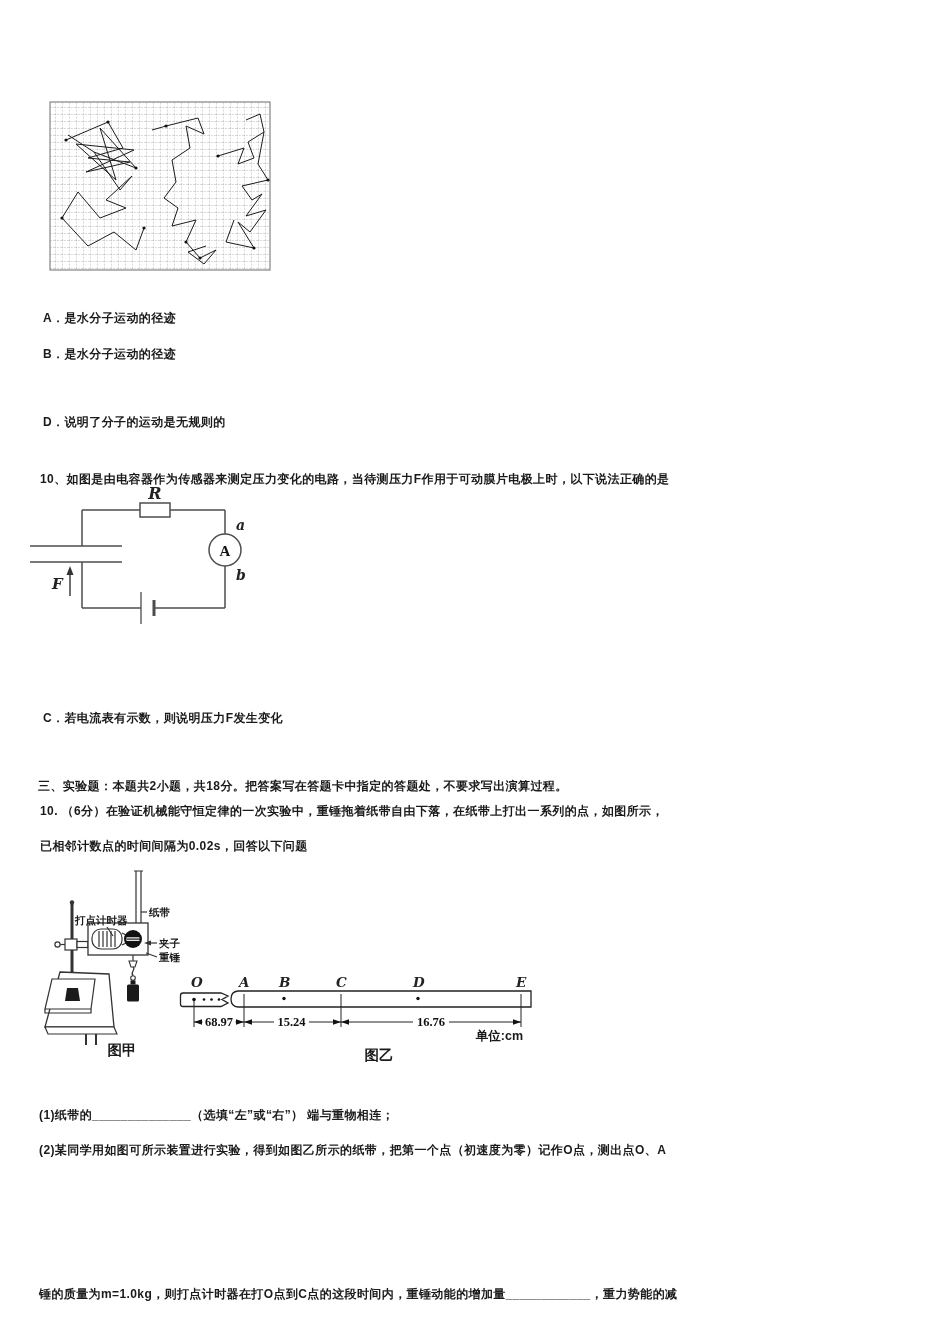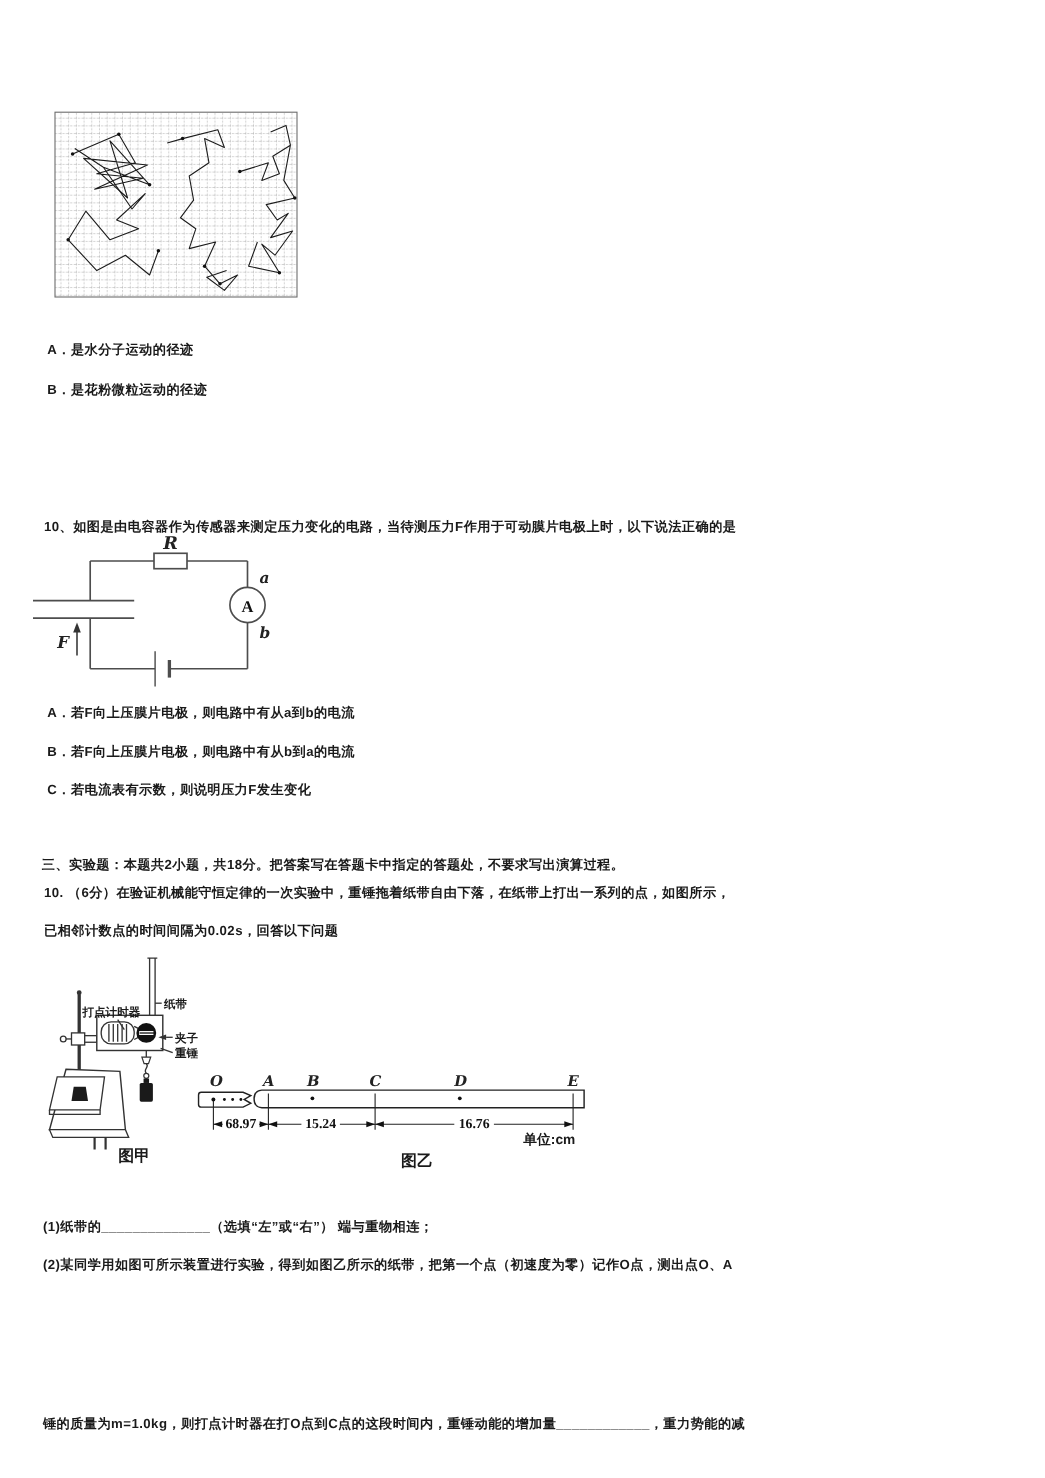--- a/index.html
+++ b/index.html
@@ -45,21 +45,22 @@
         <circle cx="118" cy="26" r="1.6"></circle>
       <circle cx="152" cy="158" r="1.6"></circle>
         <circle cx="170" cy="56" r="1.6"></circle>
         <circle cx="220" cy="80" r="1.6"></circle>
       <circle cx="206" cy="148" r="1.6"></circle>
         <circle cx="138" cy="142" r="1.6"></circle>
     </g>
   </svg>
 
   <div class="t opt" style="top:306px">A．是水分子运动的径迹</div>
-  <div class="t opt" style="top:342px">B．是花粉微粒运动的径迹</div>
+  <div class="t opt" style="top:342px">B．是水分子运动的径迹</div>
+  <div class="t opt" style="top:410px">D．说明了分子的运动是无规则的</div>
 
   <div class="t" style="top:467px">10、如图是由电容器作为传感器来测定压力变化的电路，当待测压力F作用于可动膜片电极上时，以下说法正确的是</div>
 
   <svg style="left:30px;top:488px" width="245" height="150" viewBox="0 0 245 150">
 
     <path class="wire" d="M52,22 H110 M140,22 H195"></path>
     <rect x="110" y="15" width="30" height="14" fill="#fff" stroke="#4d4d4d" stroke-width="1.5"></rect>
     <text class="it" x="125" y="11" font-size="16" text-anchor="middle">R</text>
 
     <path class="wire" d="M195,22 V46 M195,78 V120"></path>
@@ -78,22 +79,20 @@
     <g>
       <path class="wire" d="M0,58 H92 M0,74 H92"></path>
     </g>
     <g>
       <path d="M40,108 V84" stroke="#333" stroke-width="1.4"></path>
       <polygon points="40,78 36.5,87 43.5,87" fill="#333"></polygon>
     </g>
     <text class="it" x="22" y="101" font-size="15">F</text>
   </svg>
 
-  <div class="t opt" style="top:636px">A．若F向上压膜片电极，则电路中有从a到b的电流</div>
-  <div class="t opt" style="top:671px">B．若F向上压膜片电极，则电路中有从b到a的电流</div>
   <div class="t opt" style="top:706px">C．若电流表有示数，则说明压力F发生变化</div>
 
   <div class="t" style="top:774px;left:38px">三、实验题：本题共2小题，共18分。把答案写在答题卡中指定的答题处，不要求写出演算过程。</div>
   <div class="t" style="top:799px">10. （6分）在验证机械能守恒定律的一次实验中，重锤拖着纸带自由下落，在纸带上打出一系列的点，如图所示，</div>
   <div class="t" style="top:834px">已相邻计数点的时间间隔为0.02s，回答以下问题</div>
 
   <svg style="left:33px;top:868px" width="185" height="195" viewBox="0 0 185 195">
 
     <g>
       <path class="ink" d="M103,3 V55 M108,3 V55 M101,3 H110"></path>

